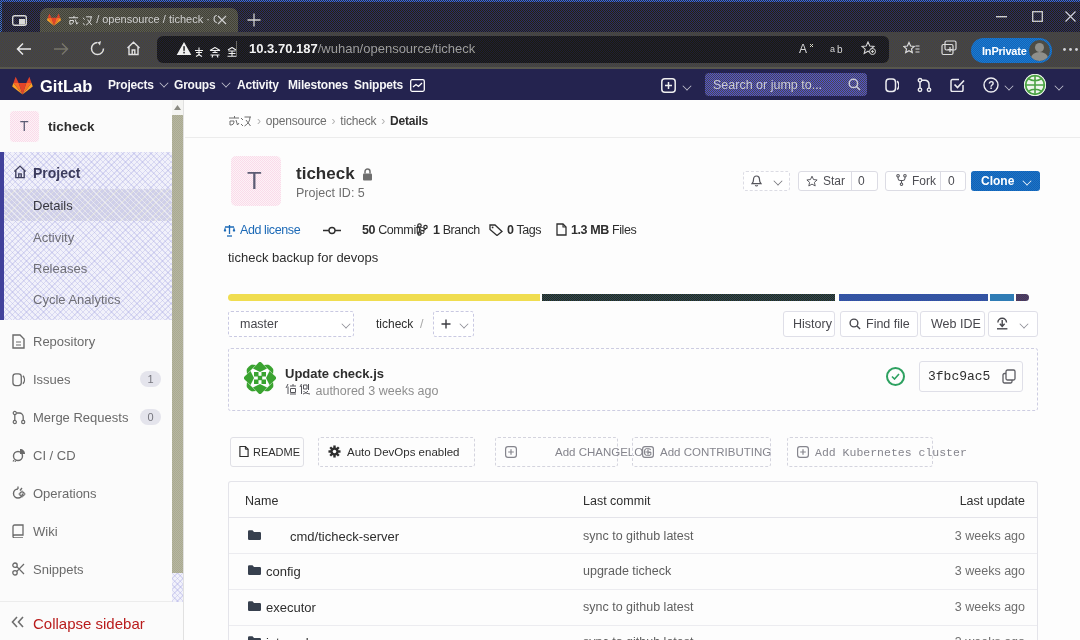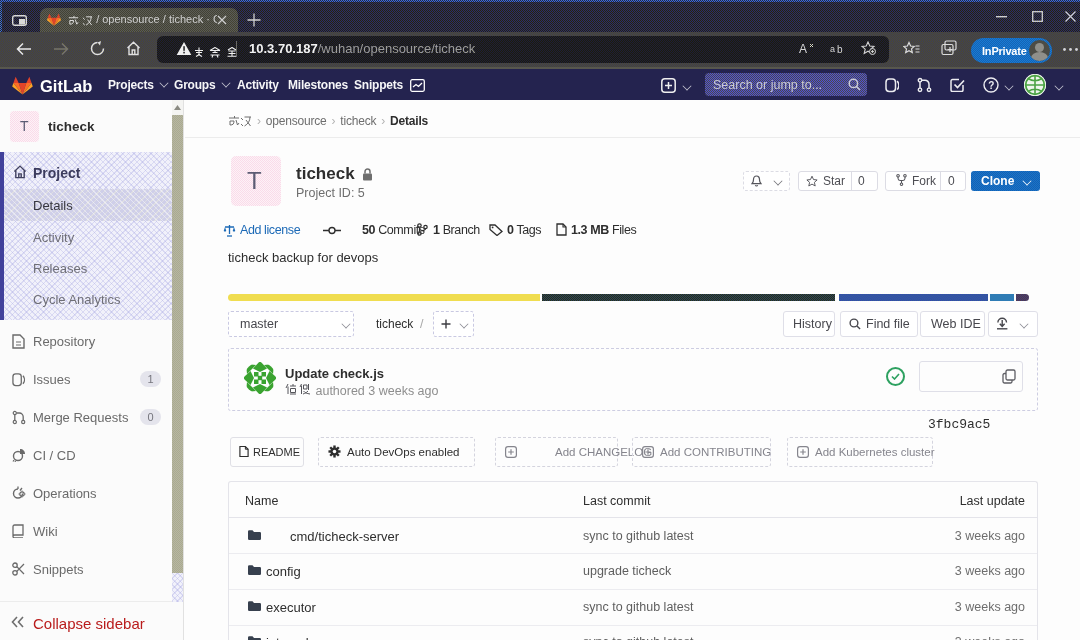--- a/index.html
+++ b/index.html
@@ -423,21 +423,21 @@
 <div class="abs" style="left:285px;top:383px;font-size:12.5px;color:#8e8e8e;"><span style="position:relative;display:inline-block;width:27px;height:12px;"><svg style="position:absolute;left:0;top:0;" width="12" height="12" viewBox="0 0 12 12">
         <path d="M3 1 L1 5 M3 3.5 V11 M5 3 H11 M8 1 V3 M5.5 5.5 H10.5 M5.5 5.5 V9.5 H10.5 V5.5 M5 11 H11" stroke="#55555b" stroke-width="1" fill="none"></path>
       </svg><svg style="position:absolute;left:14px;top:0;" width="12" height="12" viewBox="0 0 12 12">
         <path d="M2.5 1 L1 4 M2.5 2.5 V11 M4.5 2 H8 M4.5 2 V6 H8 V2 M9.5 1 V7 M4.5 8 C6 10 8 10.5 11 11 M9 8 C7.5 9.5 6 10.5 4 11" stroke="#55555b" stroke-width="1" fill="none"></path>
       </svg></span> authored 3 weeks ago</div>
 <div class="abs" style="left:886px;top:367px;width:19px;height:19px;border-radius:50%;box-sizing:border-box;border:2px solid #2da160;"></div>
 <svg class="ic" style="left:891px;top:373px;" width="9" height="7" viewBox="0 0 9 7">
     <path d="M1 3.5 L3.5 6 L8 1" fill="none" stroke="#2da160" stroke-width="1.6"></path>
   </svg>
 <div class="abs" style="left:919px;top:361px;width:104px;height:31px;box-sizing:border-box;border:1px solid #dfdfe8;border-radius:3px;"></div>
-<div class="abs" style="left:928px;top:369px;font-size:13px;color:#2e2e2e;font-family:'Liberation Mono',monospace;margin-top:48px;">3fbc9ac5</div>
+<div class="abs" style="left:928px;top:369px;font-size:13px;color:#2e2e2e;font-family:'Liberation Mono',monospace;">3fbc9ac5</div>
 <svg class="ic" style="left:1002px;top:369px;" width="14" height="15" viewBox="0 0 14 15">
     <rect x="4" y="1" width="9" height="10" rx="1.5" fill="none" stroke="#5e5e64" stroke-width="1.3"></rect>
     <path d="M10 11 v1.5 a1.5 1.5 0 0 1 -1.5 1.5 H2.5 A1.5 1.5 0 0 1 1 12.5 V6 a1.5 1.5 0 0 1 1.5 -1.5 H4" fill="none" stroke="#5e5e64" stroke-width="1.3"></path>
   </svg>
 
 <style>.fbtn{position:absolute;top:437px;height:30px;box-sizing:border-box;border:1px solid #e0e0e6;border-radius:3px;}
 .flb{position:absolute;top:446px;font-size:11.5px;}</style>
 <div class="fbtn" style="left:230px;width:74px;"></div>
 <svg class="ic" style="left:239px;top:445px;" width="10" height="13" viewBox="0 0 11 13">
     <path d="M1 1 h6 l3 3 v8 h-9 z" fill="none" stroke="#2e2e2e" stroke-width="1.3"></path>
@@ -466,21 +466,21 @@
 <svg class="ic" style="left:642px;top:446px;" width="12" height="12" viewBox="0 0 12 12">
     <rect x="0.6" y="0.6" width="10.8" height="10.8" rx="2.4" fill="none" stroke="#85858d" stroke-width="1.2"></rect>
     <path d="M6 3.2 V8.8 M3.2 6 H8.8" stroke="#85858d" stroke-width="1.2"></path>
   </svg>
 <div class="flb" style="left:660px;color:#85858d;">Add CONTRIBUTING</div>
 <div class="fbtn" style="left:787px;width:146px;border-style:dashed;border-color:#d4d4de;"></div>
 <svg class="ic" style="left:797px;top:446px;" width="12" height="12" viewBox="0 0 12 12">
     <rect x="0.6" y="0.6" width="10.8" height="10.8" rx="2.4" fill="none" stroke="#85858d" stroke-width="1.2"></rect>
     <path d="M6 3.2 V8.8 M3.2 6 H8.8" stroke="#85858d" stroke-width="1.2"></path>
   </svg>
-<div class="flb" style="left:815px;color:#85858d;">Add Kubernetes cluster</div>
+<div class="flb" style="left:815px;color:#85858d;font-family:Liberation Mono, monospace;">Add Kubernetes cluster</div>
 
 <div class="abs" style="left:228px;top:481px;width:810px;height:159px;box-sizing:border-box;border:1px solid #e4e4ea;border-bottom:none;border-radius:3px 3px 0 0;"></div>
 <div class="abs" style="left:245px;top:494px;font-size:12.5px;color:#2e2e2e;text-align:right;">Name</div>
 <div class="abs" style="left:583px;top:494px;font-size:12.5px;color:#2e2e2e;">Last commit</div>
 <div class="abs" style="right:55px;top:494px;font-size:12.5px;color:#2e2e2e;">Last update</div>
 <div class="abs" style="left:229px;top:517px;width:808px;height:1px;background:#e4e4ea;"></div>
 <style>
 .frow{position:absolute;left:229px;width:808px;height:1px;background:#ececf0;}
 .fold{position:absolute;width:13px;height:10px;}
 .fname{position:absolute;font-size:13px;color:#2e2e2e;}

